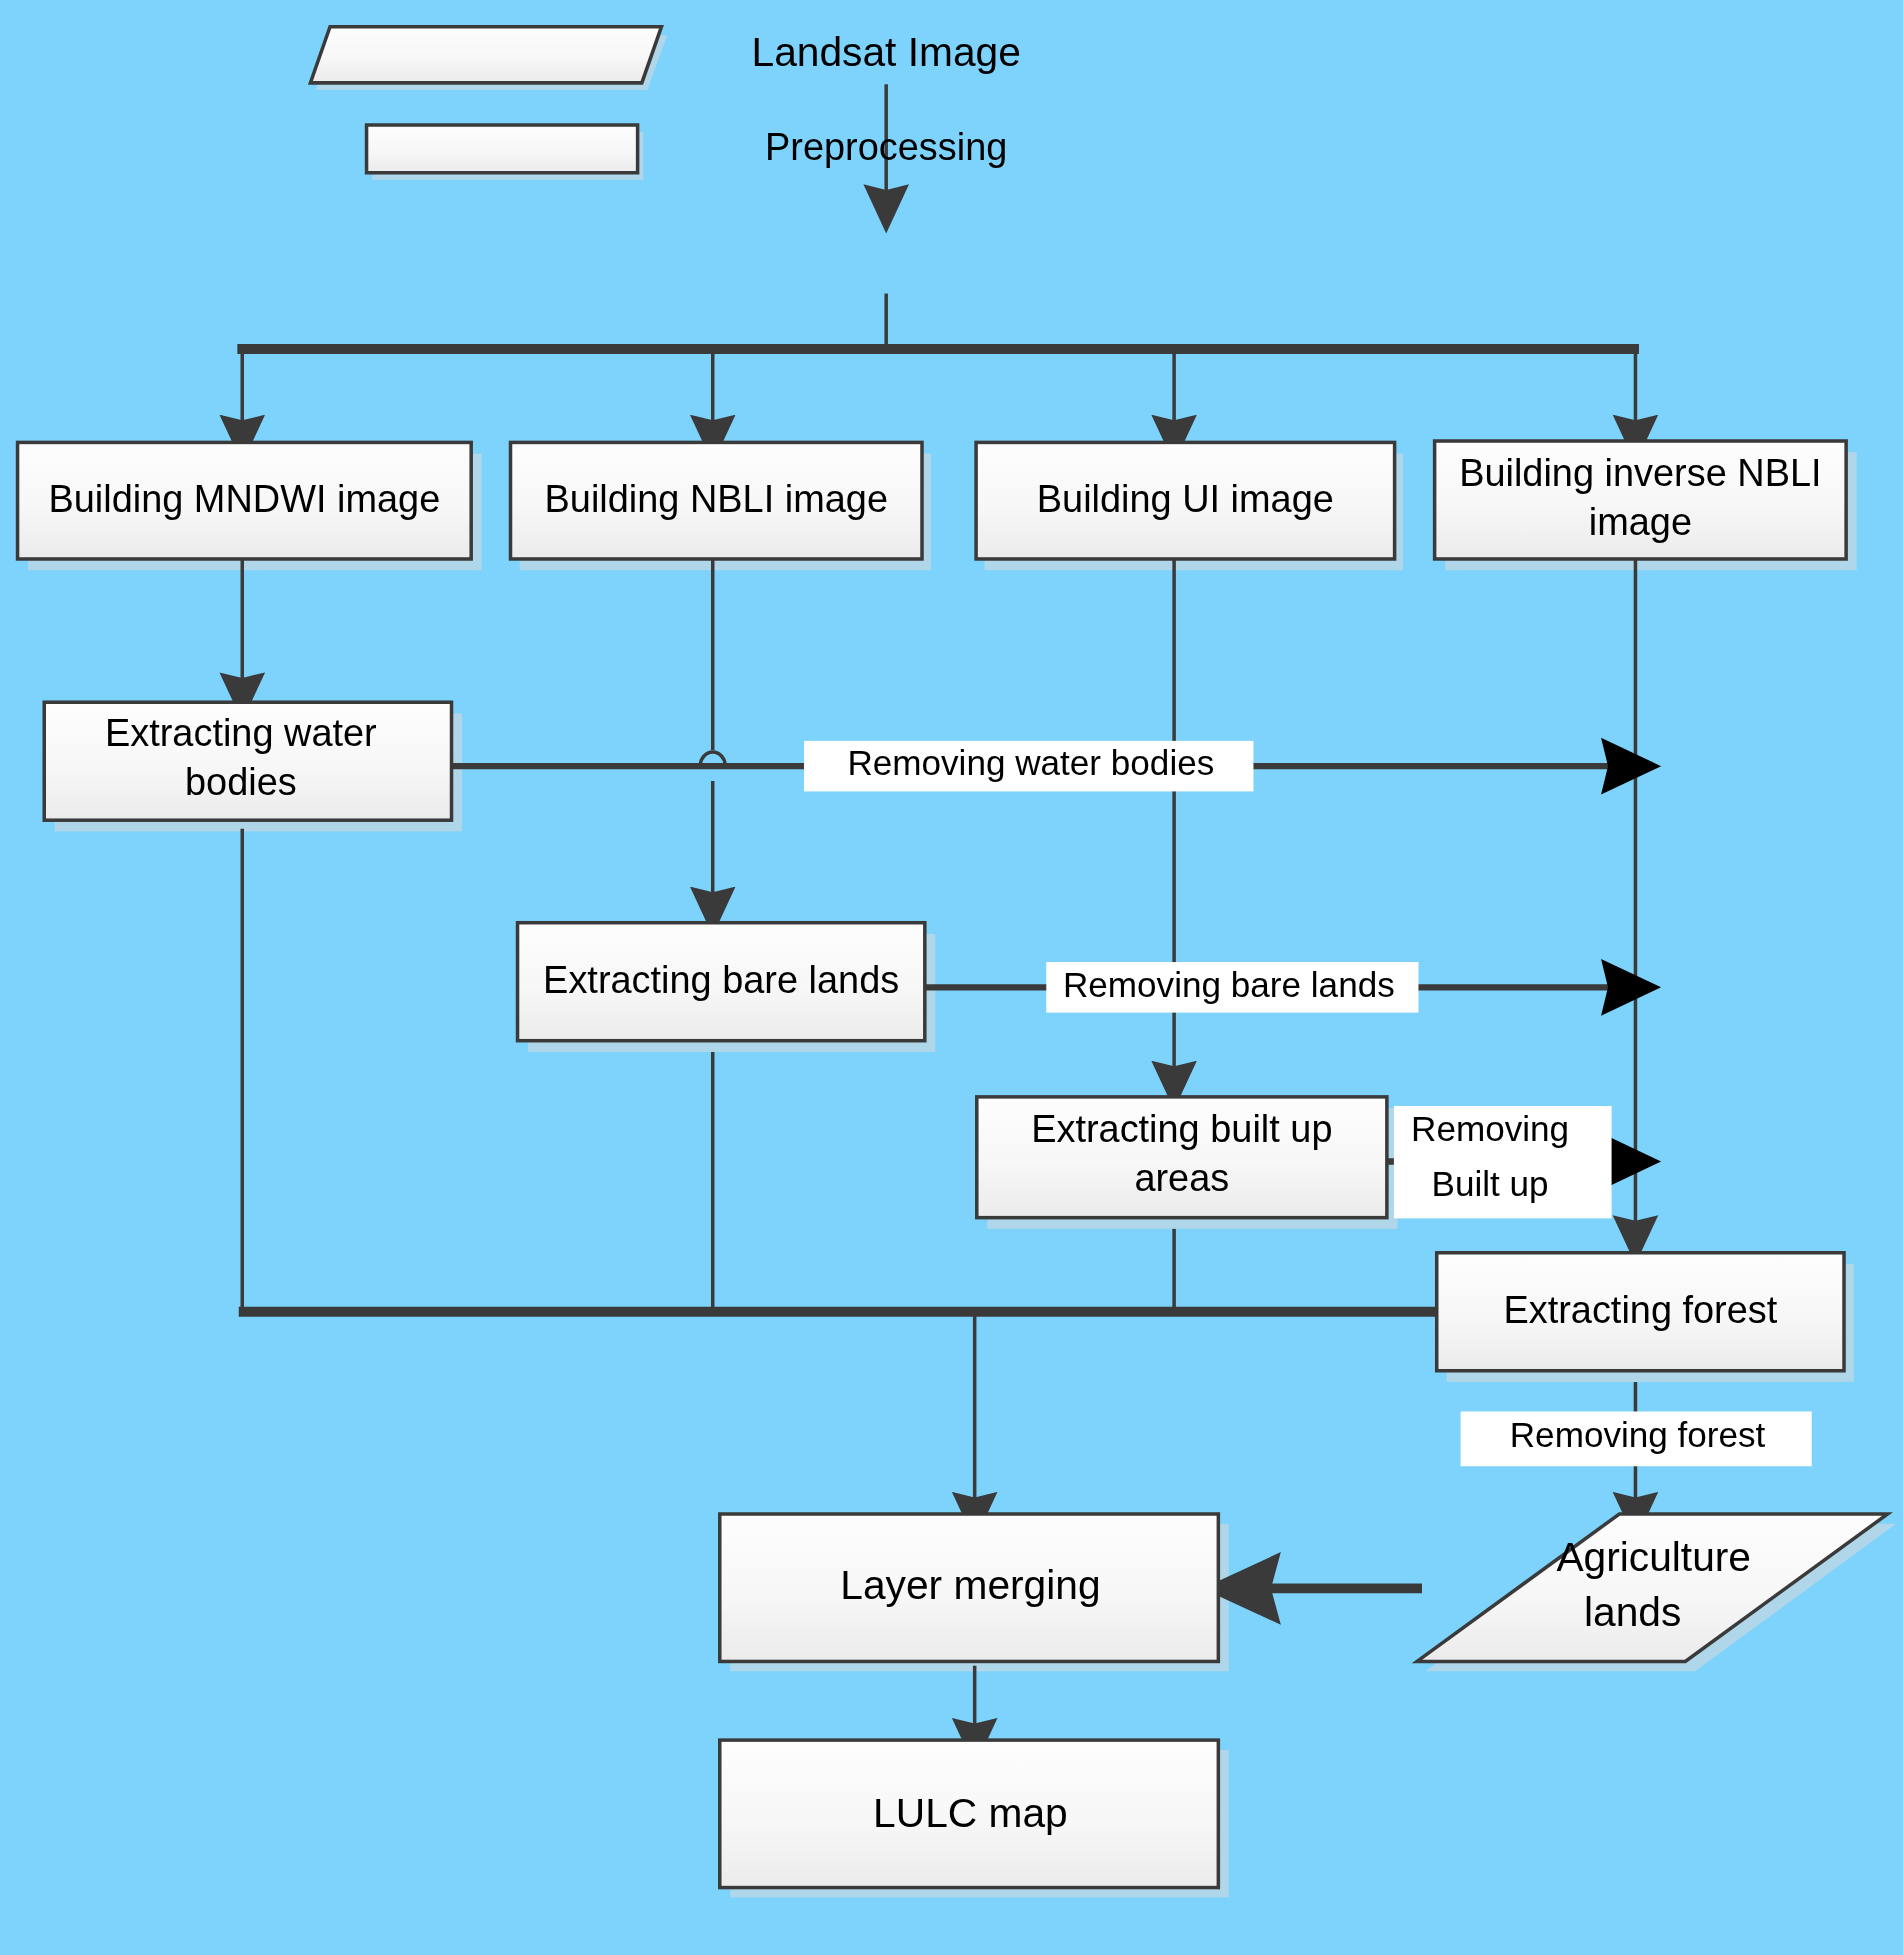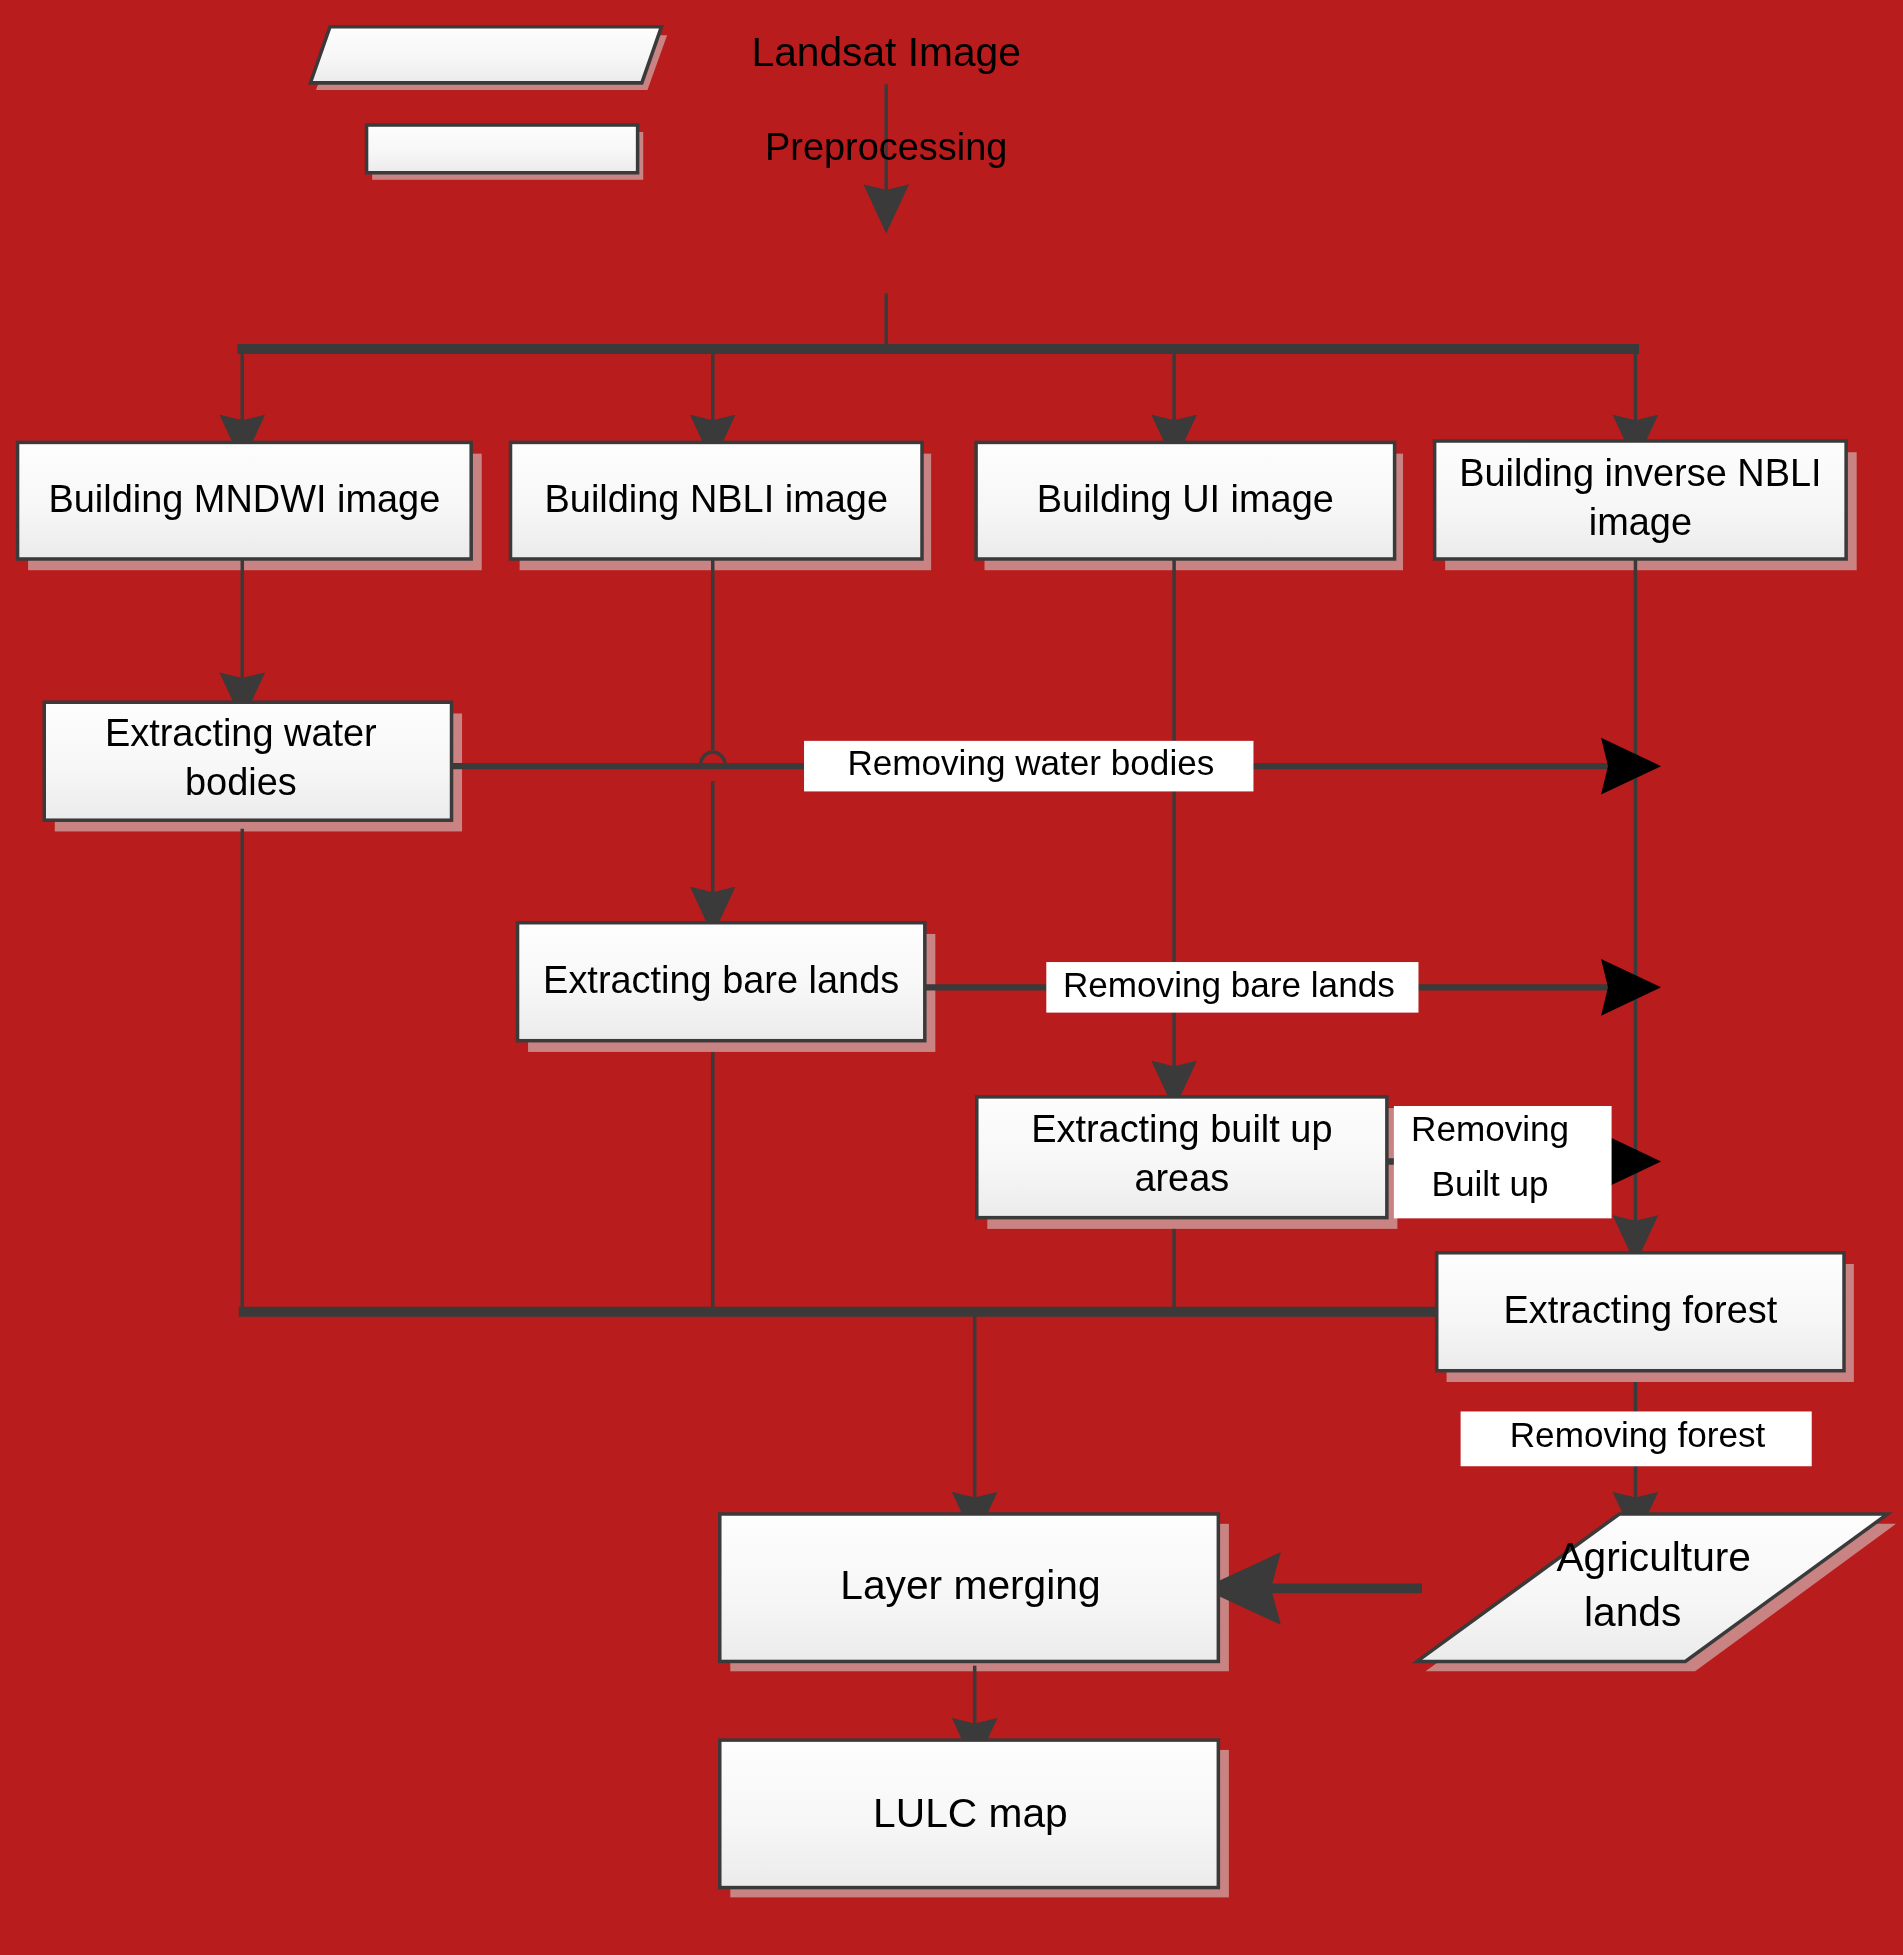--- a/index.html
+++ b/index.html
@@ -7,21 +7,21 @@
     padding: 0;
     background: #ffffff;
   }
   body {
     font-family: "Liberation Sans", sans-serif;
   }
   #canvas {
     position: relative;
     width: 1903px;
     height: 1955px;
-    background: #b91c1c;
+    background: #7dd3fc;
     overflow: hidden;
   }
   svg.layer {
     position: absolute;
     top: 0;
     left: 0;
     width: 1903px;
     height: 1955px;
   }
   .node-text {

